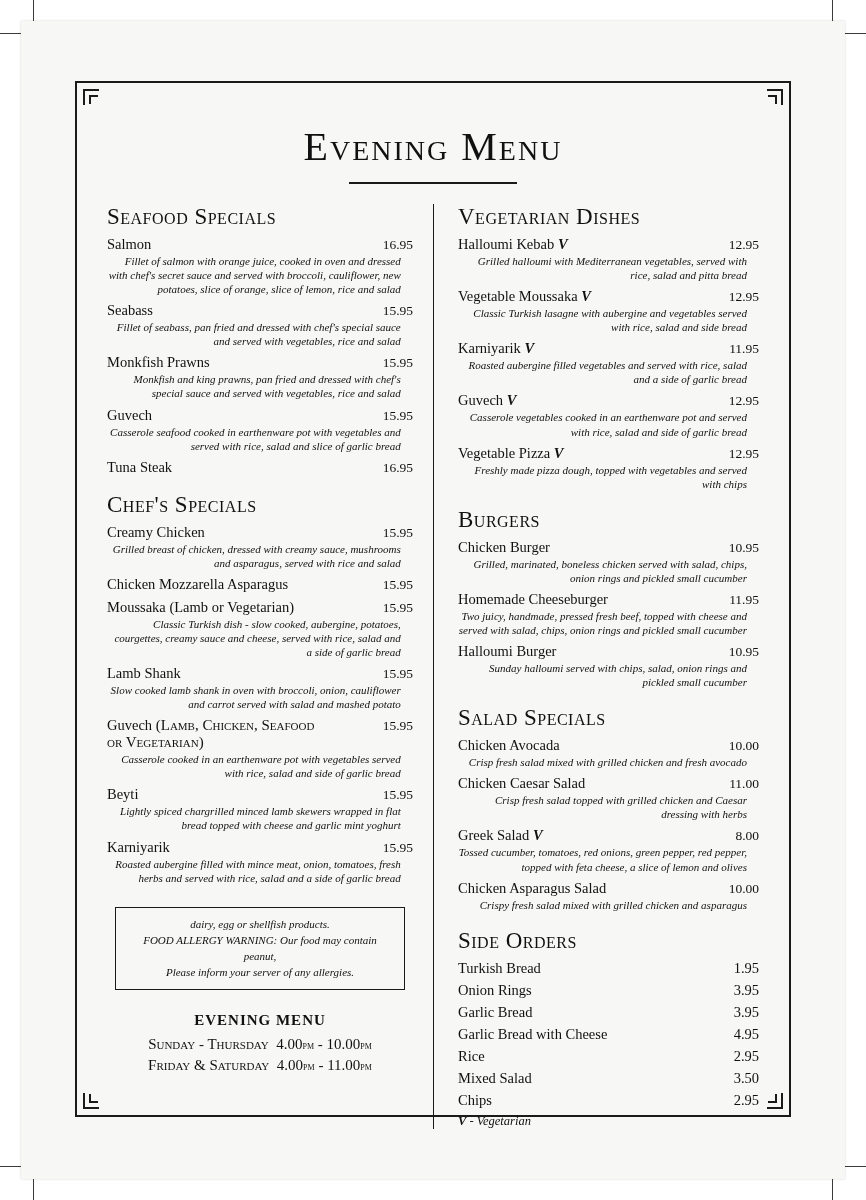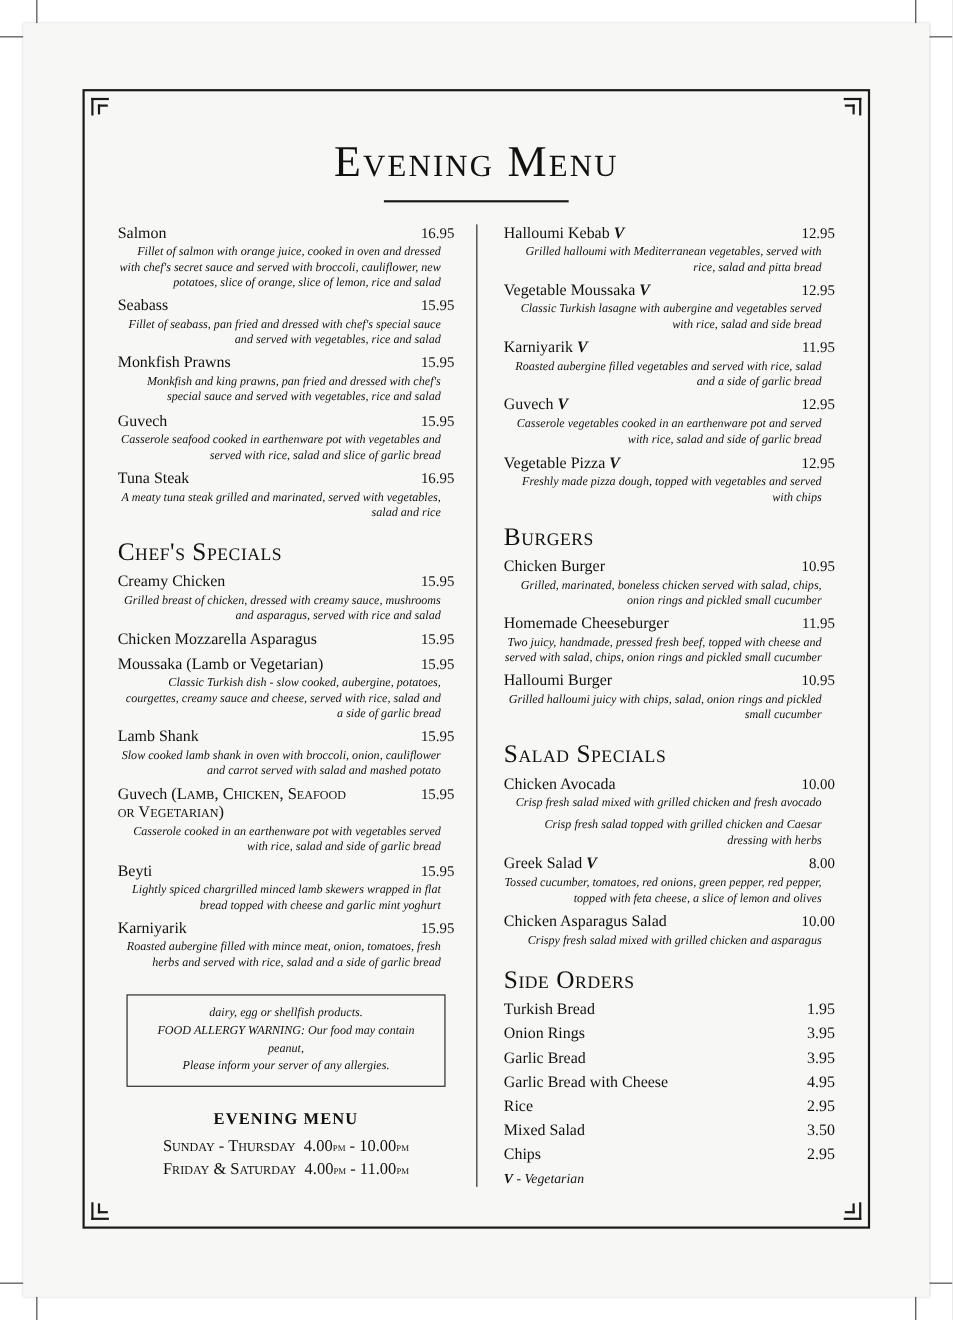--- a/index.html
+++ b/index.html
@@ -214,20 +214,21 @@
 
       <div class="content">
         <h1 class="menu-title">Evening Menu</h1>
         <div class="title-rule"></div>
 
         <div class="columns">
 
           <div class="col-left">
 
             <div class="section">
+              <h2 class="section-head">Seafood Specials</h2>
 
               <div class="item">
                 <div class="item-row">
                   <div class="item-name"><span>Salmon</span></div>
                   <div class="item-price">16.95</div>
                 </div>
                 <div class="item-desc">Fillet of salmon with orange juice, cooked in oven and dressed with chef's secret sauce and served with broccoli, cauliflower, new potatoes, slice of orange, slice of lemon, rice and salad</div>
               </div>
 
               <div class="item">
@@ -252,21 +253,20 @@
                   <div class="item-price">15.95</div>
                 </div>
                 <div class="item-desc">Casserole seafood cooked in earthenware pot with vegetables and served with rice, salad and slice of garlic bread</div>
               </div>
 
               <div class="item">
                 <div class="item-row">
                   <div class="item-name"><span>Tuna Steak</span></div>
                   <div class="item-price">16.95</div>
                 </div>
-                <div class="item-desc">A meaty tuna steak grilled and marinated, served with vegetables, salad and rice</div>
               </div>
             </div>
 
             <div class="section">
               <h2 class="section-head">Chef's Specials</h2>
 
               <div class="item">
                 <div class="item-row">
                   <div class="item-name"><span>Creamy Chicken</span></div>
                   <div class="item-price">15.95</div>
@@ -338,20 +338,21 @@
               </div>
               <div class="hours-line">
                 <span>Friday &amp; Saturday</span>&nbsp;&nbsp;<span>4.00</span><span class="pm">pm</span><span> - 11.00</span><span class="pm">pm</span>
               </div>
             </div>
           </div>
 
           <div class="col-right">
 
             <div class="section">
+              <h2 class="section-head">Vegetarian Dishes</h2>
 
               <div class="item">
                 <div class="item-row">
                   <div class="item-name"><span>Halloumi Kebab</span> <span class="veg">V</span></div>
                   <div class="item-price">12.95</div>
                 </div>
                 <div class="item-desc">Grilled halloumi with Mediterranean vegetables, served with rice, salad and pitta bread</div>
               </div>
 
               <div class="item">
@@ -404,36 +405,40 @@
                   <div class="item-price">11.95</div>
                 </div>
                 <div class="item-desc">Two juicy, handmade, pressed fresh beef, topped with cheese and served with salad, chips, onion rings and pickled small cucumber</div>
               </div>
 
               <div class="item">
                 <div class="item-row">
                   <div class="item-name"><span>Halloumi Burger</span></div>
                   <div class="item-price">10.95</div>
                 </div>
-                <div class="item-desc">Grilled halloumi juicy with chips, salad, onion rings and pickled small cucumber</div>
+                <div class="item-desc">Sunday halloumi served with chips, salad, onion rings and pickled small cucumber</div>
               </div>
             </div>
 
             <div class="section">
               <h2 class="section-head">Salad Specials</h2>
 
               <div class="item">
                 <div class="item-row">
                   <div class="item-name"><span>Chicken Avocada</span></div>
                   <div class="item-price">10.00</div>
                 </div>
                 <div class="item-desc">Crisp fresh salad mixed with grilled chicken and fresh avocado</div>
               </div>
 
               <div class="item">
+                <div class="item-row">
+                  <div class="item-name"><span>Chicken Caesar Salad</span></div>
+                  <div class="item-price">11.00</div>
+                </div>
                 <div class="item-desc">Crisp fresh salad topped with grilled chicken and Caesar dressing with herbs</div>
               </div>
 
               <div class="item">
                 <div class="item-row">
                   <div class="item-name"><span>Greek Salad</span> <span class="veg">V</span></div>
                   <div class="item-price">8.00</div>
                 </div>
                 <div class="item-desc">Tossed cucumber, tomatoes, red onions, green pepper, red pepper, topped with feta cheese, a slice of lemon and olives</div>
               </div>

